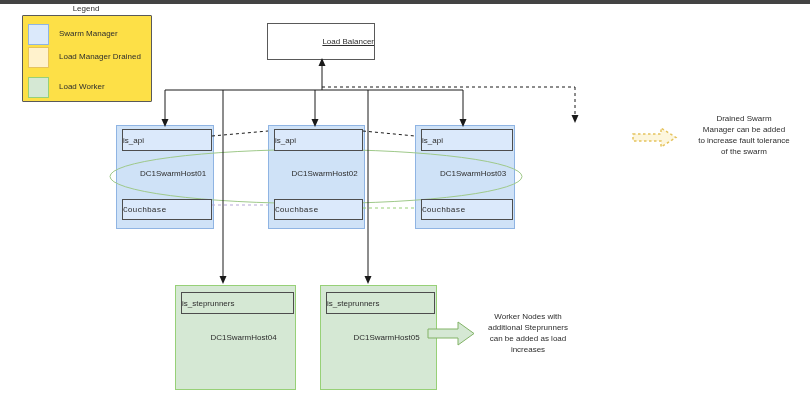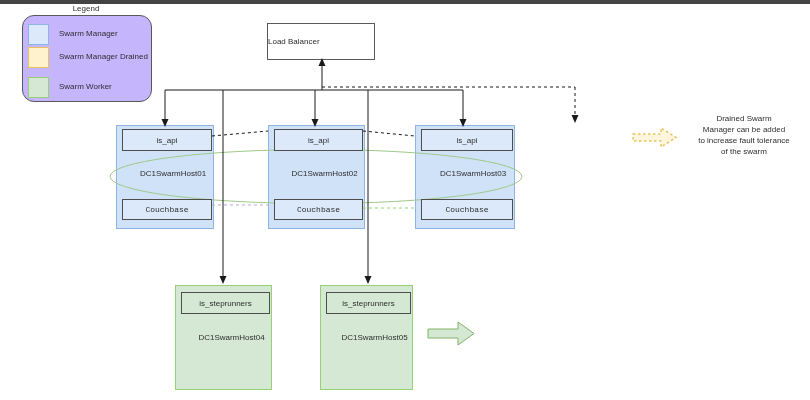--- a/index.html
+++ b/index.html
@@ -8,49 +8,49 @@
     background:#fff;font-family:"Liberation Sans",sans-serif;color:var(--text);
   }
   .abs{position:absolute;}
   #topbar{left:0;top:0;width:810px;height:4px;background:var(--topbar);}
   .txt{font-size:8px;line-height:11px;color:var(--text);}
   .center{text-align:center;}
   .pre{white-space:pre-line;}
 
   
   #legend-title{left:22px;top:3px;width:128px;}
-  #legend-box{left:22px;top:15px;width:128px;height:85px;background:#c4b5fd;
-    border:1px solid var(--box-border);border-radius:12px;}
+  #legend-box{left:22px;top:15px;width:128px;height:85px;background:#fde047;
+    border:1px solid var(--box-border);border-radius:1px;}
   .legend-row{position:absolute;left:5px;height:19px;}
   .legend-swatch{position:absolute;left:0;top:0;width:19px;height:19px;border:1px solid;}
   .legend-label{position:absolute;left:31px;top:0;width:100px;line-height:19px;}
   .sw-blue{background:var(--blue-inner);border-color:var(--blue-border);}
   .sw-yellow{background:var(--yellow-fill);border-color:var(--yellow-arrow-border);}
   .sw-green{background:var(--green-fill);border-color:var(--green-border);}
 
   
   #lb{left:267px;top:23px;width:106px;height:35px;background:#fff;
-    border:1px solid var(--box-border);display:flex;align-items:center;justify-content:flex-start;}
+    border:1px solid var(--box-border);display:flex;align-items:center;justify-content:flex-end;text-decoration:underline;}
 
   
   .host{background:var(--blue-fill);border:1px solid var(--blue-border);}
   .inner-box{position:absolute;left:5px;right:1px;height:20px;z-index:2;
     background:var(--blue-inner);border:1px solid var(--inner-border);
-    display:flex;align-items:center;justify-content:center;}
+    display:flex;align-items:center;}
   .host-label{position:absolute;left:16px;right:0;z-index:2;}
   .api{top:3px;}
   .db{bottom:8px;height:19px;font-family:Liberation Mono, monospace;}
   .mgr-label{top:42px;}
 
   
   #drained{left:524px;top:124px;width:106px;height:30px;background:var(--yellow-fill);
     border:1px solid var(--yellow-border);display:flex;align-items:center;justify-content:center;}
 
   
-  .worker{background:var(--green-fill);border:1px solid var(--green-border);}
+  .worker{background:var(--green-fill);border:1px solid var(--green-border);padding-left:24px;}
   .worker .inner-box{top:6px;background:var(--green-fill);}
   .wrk-label{top:46px;}
   #worker1{left:175px;top:285px;width:95px;height:103px;}
   #worker2{left:320px;top:285px;width:91px;height:103px;}
 
   #host1{left:116px;top:125px;width:96px;height:102px;}
   #host2{left:268px;top:125px;width:95px;height:102px;}
   #host3{left:415px;top:125px;width:98px;height:102px;}
 
   
@@ -69,25 +69,25 @@
   <div id="topbar" class="abs"></div>
 
   <div id="legend-title" class="abs txt center">Legend</div>
   <div id="legend-box" class="abs">
     <div class="legend-row" style="top:8px;">
       <span class="legend-swatch sw-blue"></span>
       <span class="legend-label txt">Swarm Manager</span>
     </div>
     <div class="legend-row" style="top:31px;">
       <span class="legend-swatch sw-yellow"></span>
-      <span class="legend-label txt">Swarm Manager Drained</span>
+      <span class="legend-label txt">Load Manager Drained</span>
     </div>
     <div class="legend-row" style="top:61px;">
       <span class="legend-swatch sw-green"></span>
-      <span class="legend-label txt">Swarm Worker</span>
+      <span class="legend-label txt">Load Worker</span>
     </div>
   </div>
 
   <div id="lb" class="abs">
     <span class="txt">Load Balancer</span>
   </div>
 
   <svg id="ellipse-layer" class="layer" width="810" height="400" viewBox="0 0 810 400">
     <ellipse cx="316" cy="176.5" rx="206" ry="27" fill="none" style="stroke:var(--ellipse);stroke-width:1;"></ellipse>
   </svg>
@@ -134,20 +134,24 @@
     <div class="inner-box">
       <span class="txt">is_steprunners</span>
     </div>
     <div class="host-label wrk-label txt center">DC1SwarmHost05</div>
   </div>
 
   <div id="note-drained" class="abs txt center pre">Drained Swarm
 Manager can be added
 to increase fault tolerance
 of the swarm</div>
+  <div id="note-workers" class="abs txt center pre">Worker Nodes with
+additional Steprunners
+can be added as load
+increases</div>
 
   <svg id="connector-layer" class="layer" width="810" height="400" viewBox="0 0 810 400">
     <g style="stroke:var(--line);stroke-width:1;fill:none;">
       <line x1="322" y1="90" x2="322" y2="65"></line>
       <line x1="165" y1="90" x2="463" y2="90"></line>
       <line x1="165" y1="90" x2="165" y2="119"></line>
       <line x1="315" y1="90" x2="315" y2="119"></line>
       <line x1="463" y1="90" x2="463" y2="119"></line>
       <line x1="223" y1="90" x2="223" y2="276"></line>
       <line x1="368" y1="90" x2="368" y2="276"></line>

